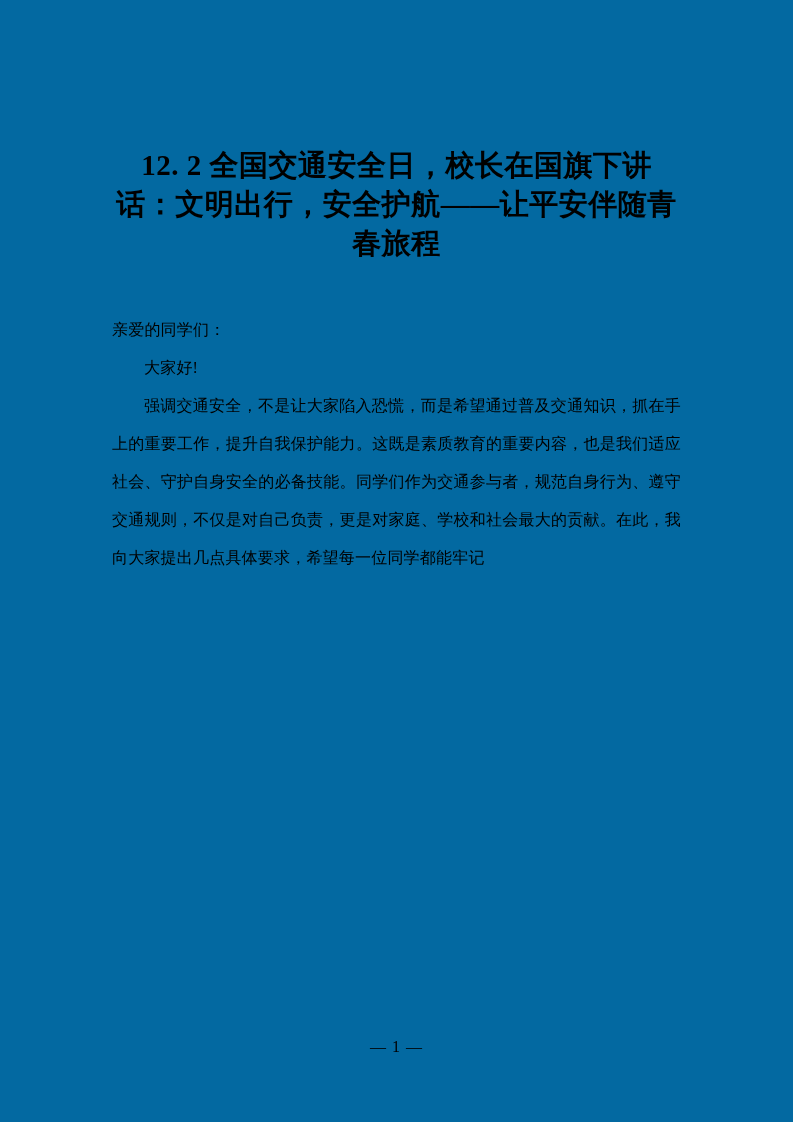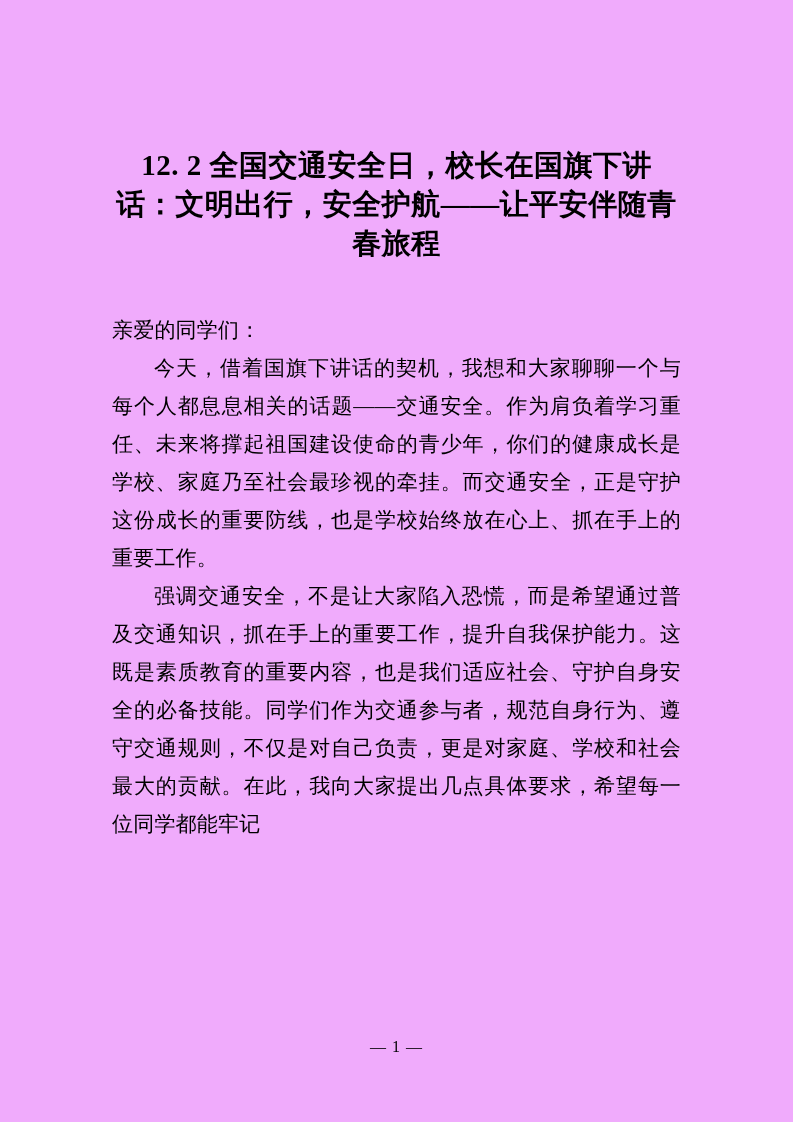--- a/index.html
+++ b/index.html
@@ -6,37 +6,37 @@
   html, body {
     margin: 0;
     padding: 0;
     background: #ffffff;
   }
   .page {
     position: relative;
     width: 793px;
     height: 1122px;
     margin: 0 auto;
-    background: #f0abfc;
+    background: #0369a1;
     color: #000000;
     font-family: "Liberation Serif", "DejaVu Serif", serif;
     padding: 146px 112px 0 112px;
     overflow: hidden;
   }
   .doc-title {
     margin: 0 0 48px 0;
     font-size: 29px;
     font-weight: bold;
     text-align: center;
     line-height: 1.35;
     letter-spacing: 0.5px;
     font-family: "Liberation Serif", "DejaVu Serif", serif;
   }
   .doc-body {
-    font-size: 21px;
+    font-size: 16px;
     line-height: 38px;
     text-align: justify;
     letter-spacing: 0.2px;
   }
   .salutation {
     margin: 0;
     text-indent: 0;
   }
   .para {
     margin: 0;
@@ -56,22 +56,22 @@
 </head>
 <body>
 
 <div class="page">
 
   <h1 class="doc-title">12. 2 全国交通安全日，校长在国旗下讲话：文明出行，安全护航——让平安伴随青春旅程</h1>
 
   <div class="doc-body">
     <p class="salutation">亲爱的同学们：</p>
 
+    <p class="para">大家好!</p>
 
-    <p class="para">今天，借着国旗下讲话的契机，我想和大家聊聊一个与每个人都息息相关的话题——交通安全。作为肩负着学习重任、未来将撑起祖国建设使命的青少年，你们的健康成长是学校、家庭乃至社会最珍视的牵挂。而交通安全，正是守护这份成长的重要防线，也是学校始终放在心上、抓在手上的重要工作。</p>
 
 
     <p class="para">强调交通安全，不是让大家陷入恐慌，而是希望通过普及交通知识，抓在手上的重要工作，提升自我保护能力。这既是素质教育的重要内容，也是我们适应社会、守护自身安全的必备技能。同学们作为交通参与者，规范自身行为、遵守交通规则，不仅是对自己负责，更是对家庭、学校和社会最大的贡献。在此，我向大家提出几点具体要求，希望每一位同学都能牢记</p>
   </div>
 
   <div class="page-footer">— 1 —</div>
 
 </div>
 
 </body></html>

